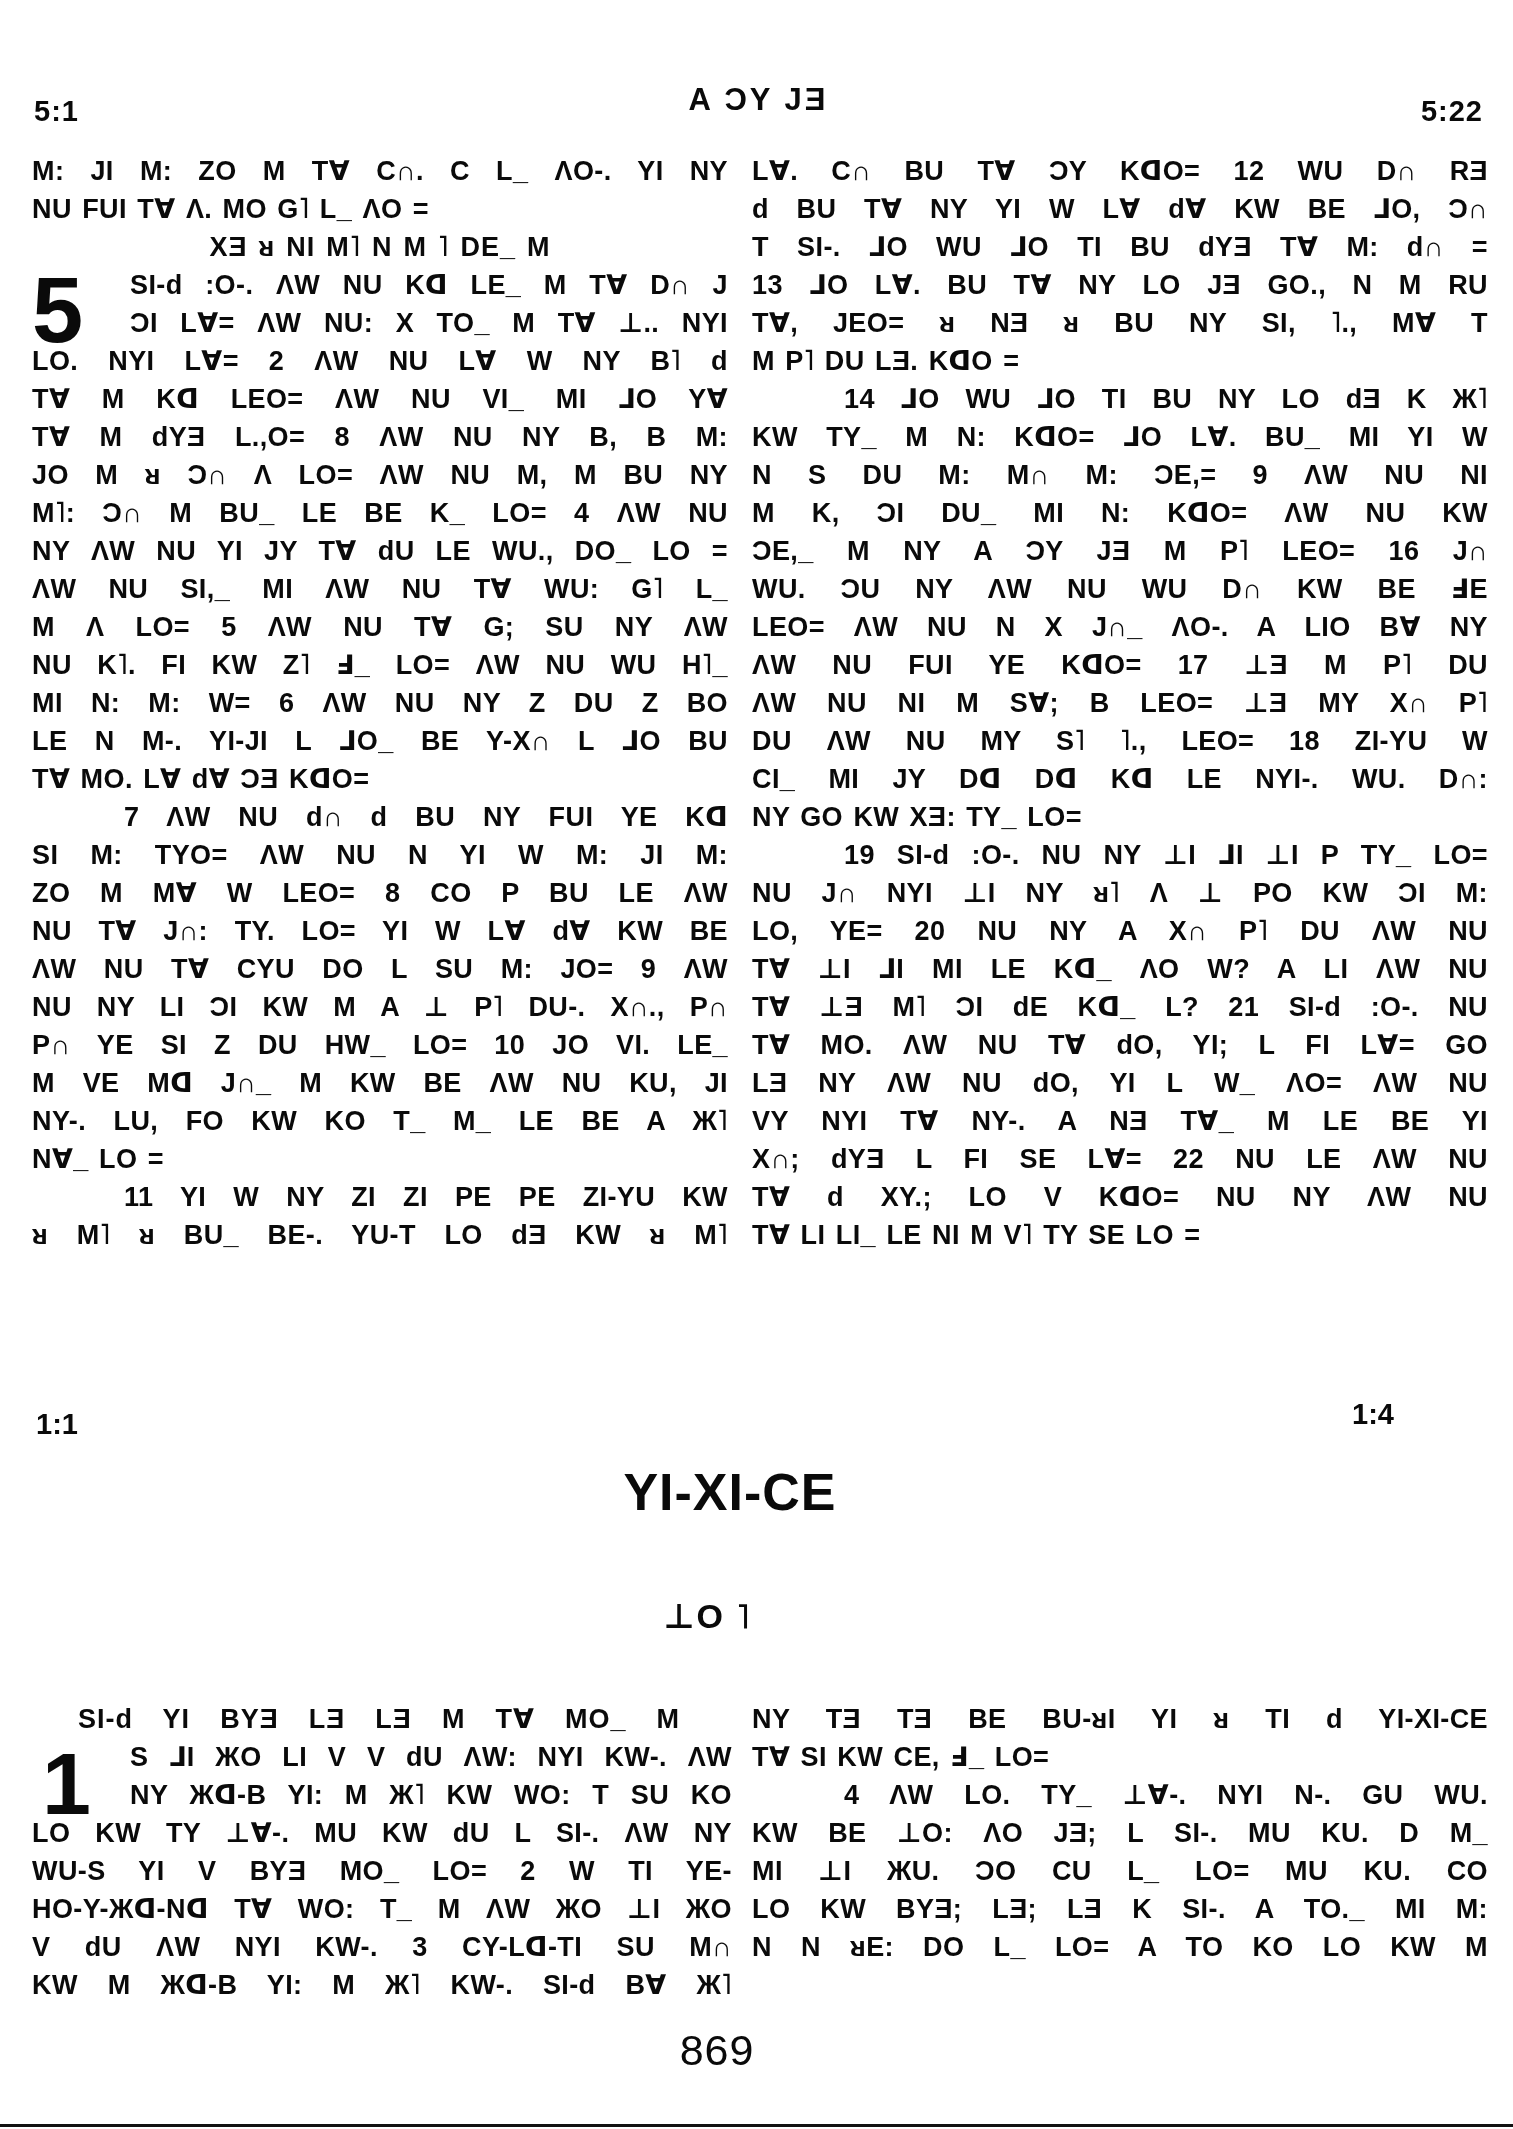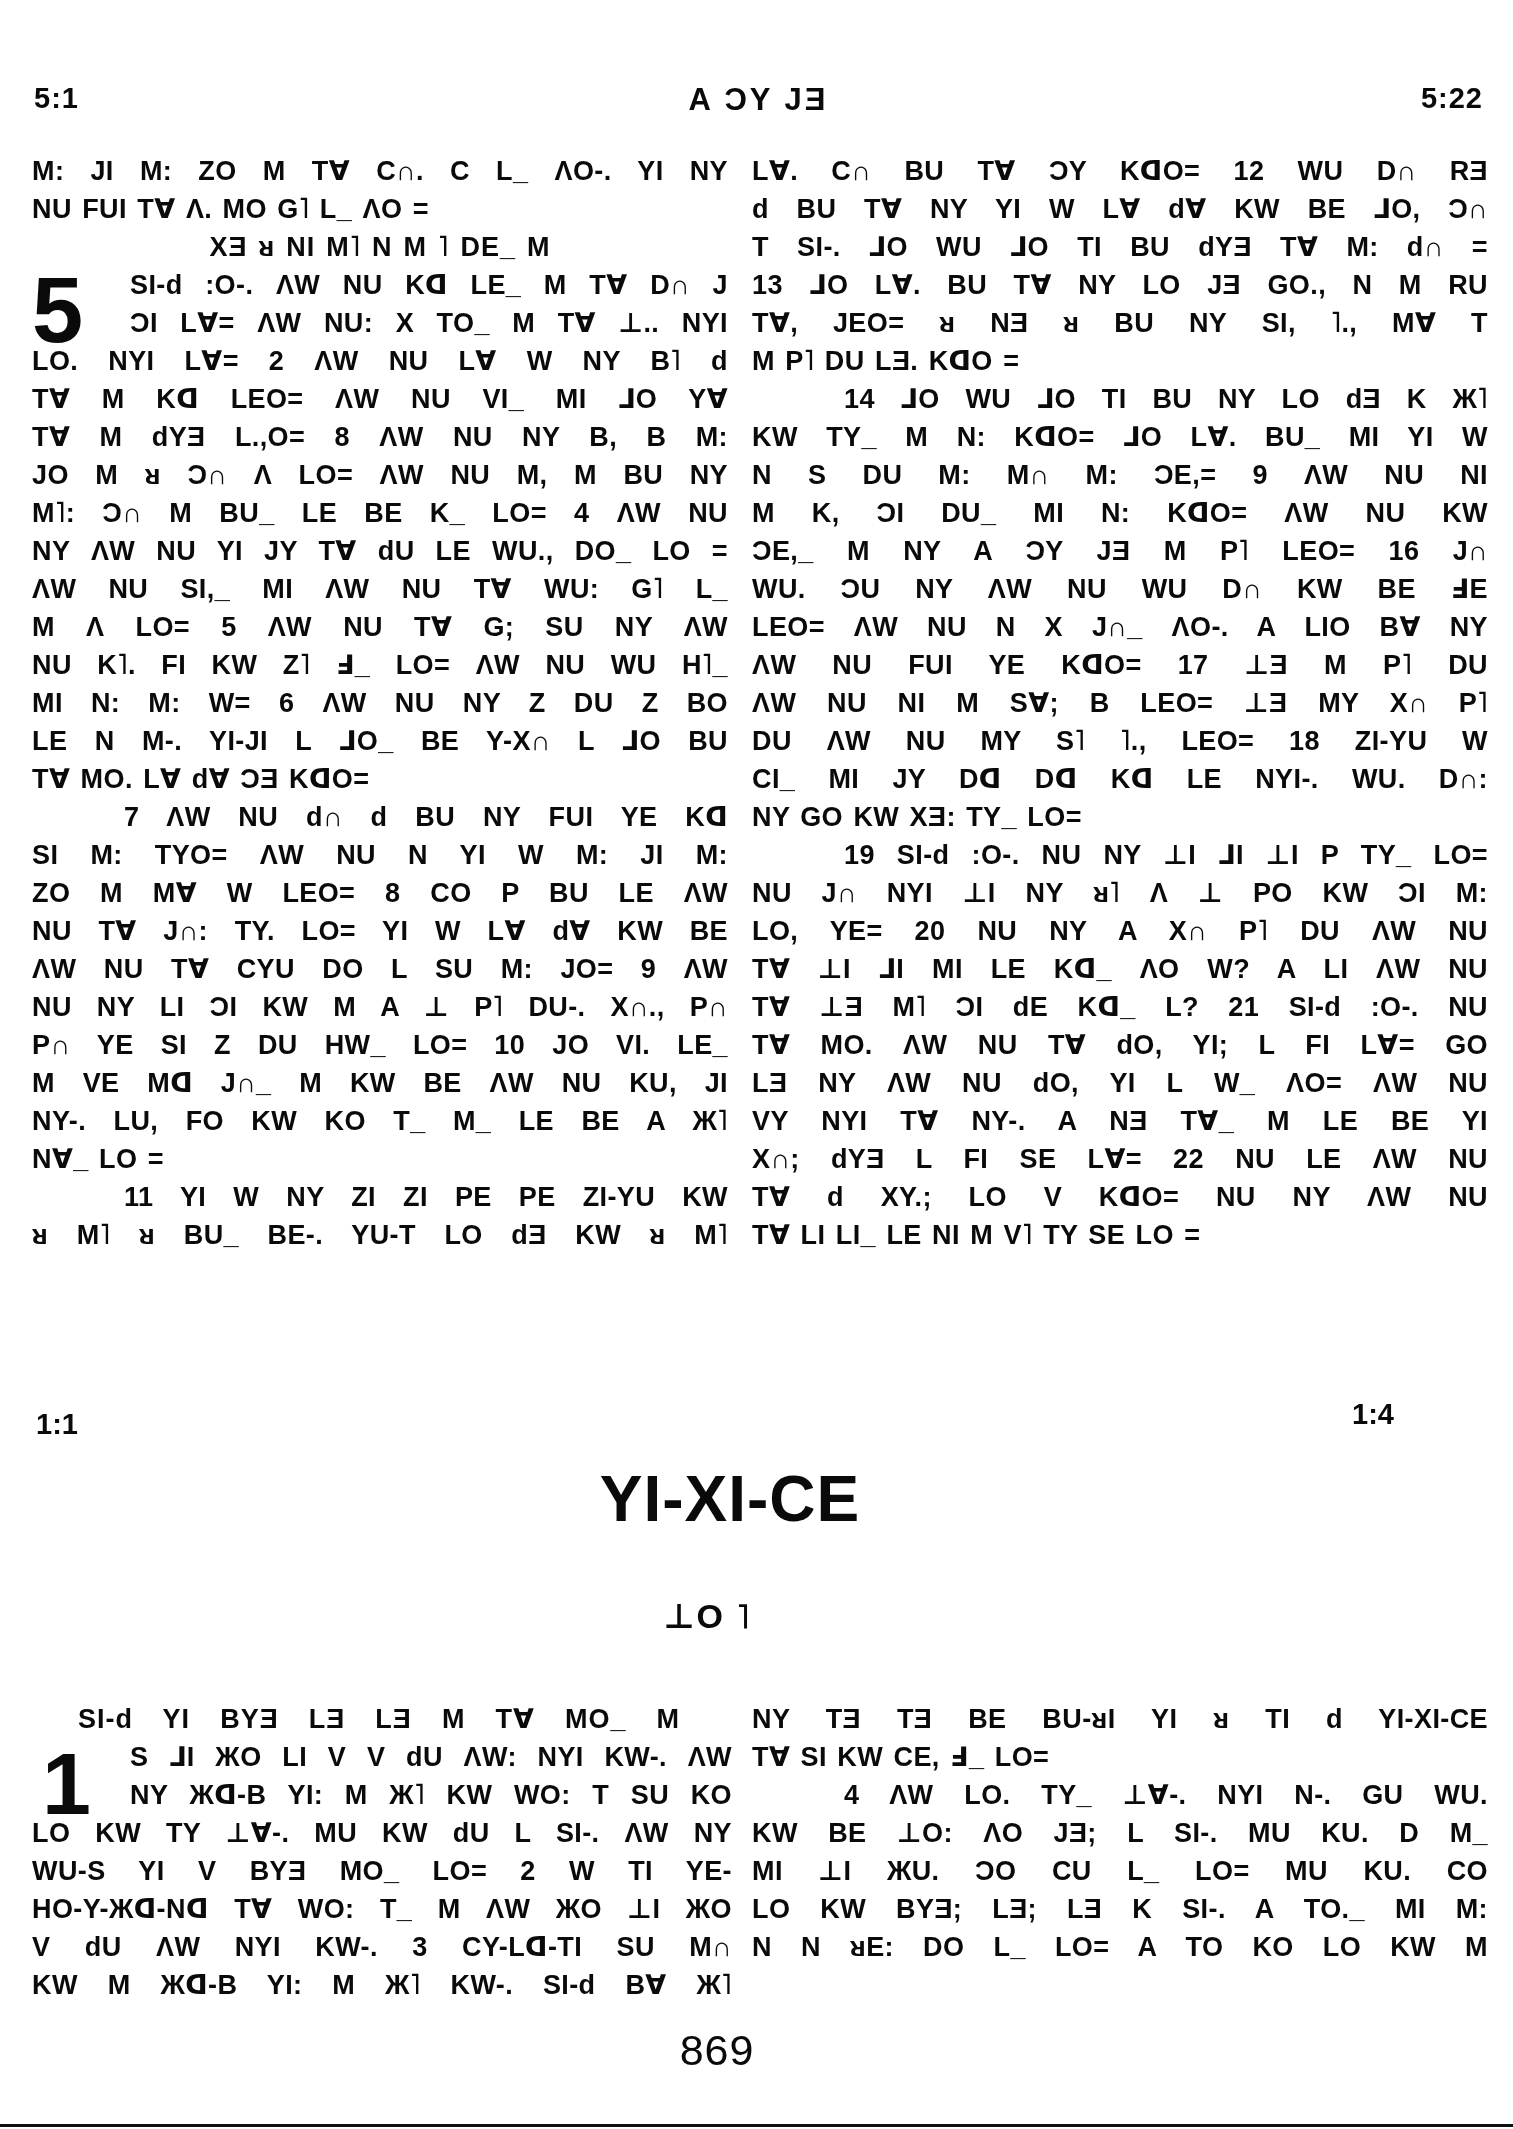--- a/index.html
+++ b/index.html
@@ -2,21 +2,21 @@
 <html><head>
 <meta charset="utf-8">
 <style>
   html,body{margin:0;padding:0;}
   body{
     width:1513px;height:2129px;position:relative;background:#ffffff;
     font-family:"Liberation Sans","DejaVu Sans",sans-serif;
     color:#0a0a0a;overflow:hidden;
   }
   .hdr-row{position:absolute;top:82px;left:30px;width:1457px;height:36px;}
-  .ref{font-size:29px;font-weight:800;letter-spacing:1px;}
+  .ref{font-size:29px;font-weight:800;letter-spacing:1px;margin-top:13px;}
   .ref-l{position:absolute;left:4px;top:0;}
   .ref-r{position:absolute;right:4px;top:0;}
   .book-title{position:absolute;left:0;width:100%;text-align:center;top:0;
     font-size:31px;font-weight:800;letter-spacing:3px;}
   .col{position:absolute;font-size:27px;font-weight:700;letter-spacing:.4px;word-spacing:2.5px;}
   .ln{height:38px;line-height:38px;white-space:nowrap;text-align:justify;text-align-last:justify;overflow:visible;}
   .ln.end{text-align-last:left;}
   .ln.ind{padding-left:92px;}
   .ln.cap{padding-left:98px;}
   .ln.ctrb{text-align-last:center;font-weight:800;letter-spacing:1px;}
@@ -24,21 +24,21 @@
   .col-tl{left:32px;top:152px;width:696px;}
   .col-tr{left:752px;top:152px;width:736px;}
   .col-bl{left:32px;top:1700px;width:700px;}
   .col-br{left:752px;top:1700px;width:736px;}
   .dropcap{position:absolute;font-weight:800;line-height:1;}
   .cap5{left:0px;top:112px;font-size:92px;}
   .cap1{left:10px;top:40px;font-size:88px;}
   .mid-ref-l{position:absolute;left:36px;top:1408px;font-size:29px;font-weight:800;}
   .mid-ref-r{position:absolute;left:1352px;top:1398px;font-size:29px;font-weight:800;}
   .big-title{position:absolute;left:0;top:1462px;width:1460px;text-align:center;
-    font-size:64px;font-weight:800;letter-spacing:1px;}
+    font-size:52px;font-weight:800;letter-spacing:1px;}
   .sub-title{position:absolute;left:0;top:1596px;width:1415px;text-align:center;
     font-size:34px;font-weight:800;letter-spacing:2px;}
   .page-num{position:absolute;left:12px;top:2026px;width:1410px;text-align:center;
     font-size:43px;font-weight:400;letter-spacing:1px;}
   .bottom-rule{position:absolute;left:0;top:2124px;width:1513px;height:3px;background:#111;}
 </style>
 </head>
 <body>
 
 <div class="hdr-row">

